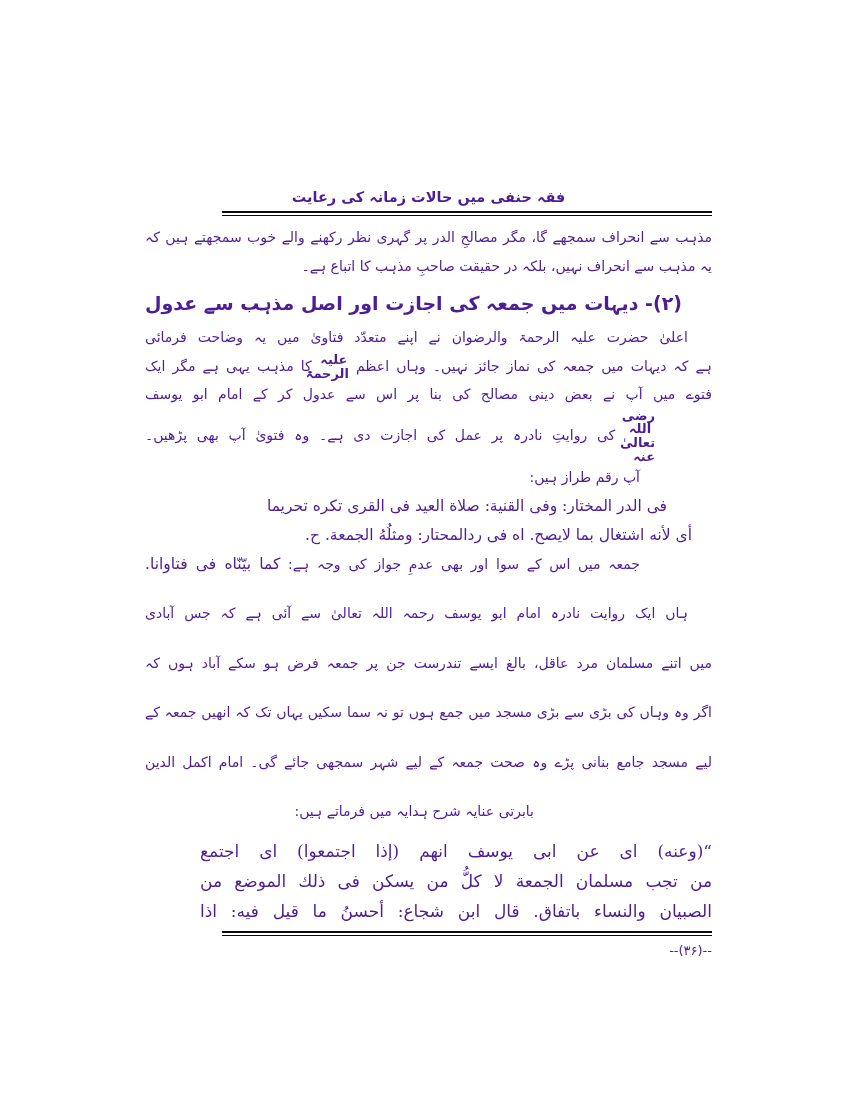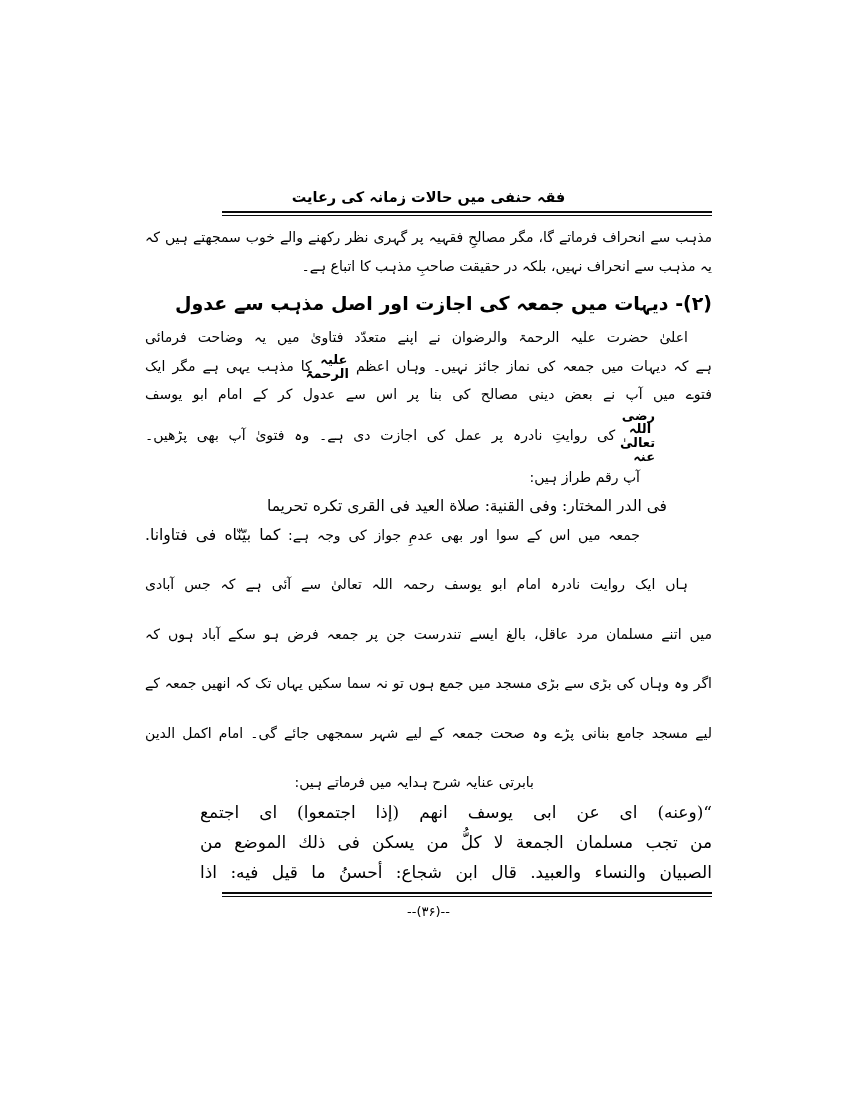--- a/index.html
+++ b/index.html
@@ -1,113 +1,114 @@
 <!DOCTYPE html>
 <html lang="ur"><head>
 <meta charset="utf-8">
 <style>
   html,body { margin:0; padding:0; background:#ffffff; }
   .page {
     position:relative; width:850px; height:1100px; background:#ffffff;
-    color:#000000; overflow:hidden;
+    color:#4c1d95; overflow:hidden;
     font-family:"DejaVu Sans", sans-serif;
   }
   .content {
     position:absolute; left:145px; top:186px; width:567px;
     direction:rtl;
   }
   .title {
     text-align:center; font-weight:bold; font-size:14.5px; line-height:22px;
     letter-spacing:0px;
   }
   .rule {
     margin-top:3px; margin-left:77px; height:2px;
     border-top:2.5px solid #0a0a0a; border-bottom:1.3px solid #0a0a0a;
   }
   .urdu-line { font-size:14px; line-height:29px; text-align:right; }
   .p2-line   { font-size:14px; line-height:28.5px; text-align:right; }
   .p3-line   { font-size:14px; line-height:28.5px; text-align:right;margin-top:21px; }
   .just { text-align:justify; text-align-last:justify; }
   .intro { margin-top:7px; }
   .heading {
-    text-align:right; font-weight:bold; font-size:19px; line-height:36px;
+    text-align:left; font-weight:bold; font-size:19px; line-height:36px;
     margin:4px 0 2px 0;
   }
   .ind-sm { padding-right:24px; }
   .ind-md { padding-right:45px; }
   .ind-lg { padding-right:72px; }
   .ind-xl { padding-right:178px; }
   .seal {
     display:inline-block; width:30px; font-size:13px; line-height:1.05;
     text-align:center; vertical-align:middle; font-weight:bold;
     white-space:normal; word-spacing:normal;
   }
   .arabic {
     font-family:"DejaVu Serif","DejaVu Sans",serif;
   }
   .arabic-block1 { font-size:15.5px; line-height:29px; }
   .arabic-block1 .l { text-align:right; }
   .mixed { font-size:14px; line-height:28px; }
   .mixed .arabic { font-size:15.5px; }
   .arabic-block2 {
-    margin-top:0; padding-left:55px; font-size:17px; line-height:30px;
+    margin-top:10px; padding-left:55px; font-size:17px; line-height:30px;
     word-spacing:4px;
   }
   .footer-rule {
     margin-top:5px; margin-left:77px; height:2px;
     border-top:2.5px solid #0a0a0a; border-bottom:1.3px solid #0a0a0a;
   }
   .page-num {
-    direction:ltr; text-align:center; font-size:13px; line-height:20px;
+    direction:ltr; text-align:right; font-size:13px; line-height:20px;
     margin-top:5px; letter-spacing:1px;
   }
 </style>
 </head>
 <body>
 
 <div class="page">
   <div class="content">
 
     <div class="title">فقہ حنفی میں حالات زمانہ کی رعایت</div>
     <div class="rule"></div>
 
     <div class="intro">
-      <div class="urdu-line just">مذہب سے انحراف فرماتے گا، مگر مصالحِ فقہیہ پر گہری نظر رکھنے والے خوب سمجھتے ہیں کہ</div>
+      <div class="urdu-line just">مذہب سے انحراف سمجھے گا، مگر مصالحِ الدر پر گہری نظر رکھنے والے خوب سمجھتے ہیں کہ</div>
       <div class="urdu-line">یہ مذہب سے انحراف نہیں، بلکہ در حقیقت صاحبِ مذہب کا اتباع ہے۔</div>
     </div>
 
     <div class="heading">(۲)- دیہات میں جمعہ کی اجازت اور اصل مذہب سے عدول</div>
 
     <div>
       <div class="p2-line just ind-sm">اعلیٰ حضرت علیہ الرحمۃ والرضوان نے اپنے متعدّد فتاویٰ میں یہ وضاحت فرمائی</div>
       <div class="p2-line just"><span>ہے کہ دیہات میں جمعہ کی نماز جائز نہیں۔ وہاں اعظم</span> <span class="seal">علیہ الرحمۃ</span> <span>کا مذہب یہی ہے مگر ایک</span></div>
       <div class="p2-line just">فتوے میں آپ نے بعض دینی مصالح کی بنا پر اس سے عدول کر کے امام ابو یوسف</div>
       <div class="p2-line just" style="padding-right:57px;"><span class="seal">رضی اللہ تعالیٰ عنہ</span> <span>کی روایتِ نادرہ پر عمل کی اجازت دی ہے۔ وہ فتویٰ آپ بھی پڑھیں۔</span></div>
     </div>
 
     <div class="urdu-line ind-lg">آپ رقم طراز ہیں:</div>
 
 
     <div class="arabic arabic-block1">
       <div class="l ind-md">فى الدر المختار: وفى القنية: صلاة العيد فى القرى تكره تحريما</div>
+      <div class="l" style="padding-right:20px;">أى لأنه اشتغال بما لايصح. اه فى ردالمحتار: ومثلُهُ الجمعة. ح.</div>
     </div>
 
     <div class="mixed just ind-lg"><span>جمعہ میں اس کے سوا اور بھی عدمِ جواز کی وجہ ہے:</span> <span class="arabic">كما بيّنّاه فى فتاوانا.</span></div>
 
     <div>
       <div class="p3-line just ind-sm">ہاں ایک روایت نادرہ امام ابو یوسف رحمہ اللہ تعالیٰ سے آئی ہے کہ جس آبادی</div>
       <div class="p3-line just">میں اتنے مسلمان مرد عاقل، بالغ ایسے تندرست جن پر جمعہ فرض ہو سکے آباد ہوں کہ</div>
       <div class="p3-line just">اگر وہ وہاں کی بڑی سے بڑی مسجد میں جمع ہوں تو نہ سما سکیں یہاں تک کہ انھیں جمعہ کے</div>
       <div class="p3-line just">لیے مسجد جامع بنانی پڑے وہ صحت جمعہ کے لیے شہر سمجھی جائے گی۔ امام اکمل الدین</div>
       <div class="p3-line ind-xl">بابرتی عنایہ شرح ہدایہ میں فرماتے ہیں:</div>
     </div>
 
     <div class="arabic arabic-block2">
       <div class="just">“(وعنه) اى عن ابى يوسف انهم (إذا اجتمعوا) اى اجتمع</div>
       <div class="just">من تجب مسلمان الجمعة لا كلُّ من يسكن فى ذلك الموضع من</div>
-      <div class="just">الصبيان والنساء والعبيد. قال ابن شجاع: أحسنُ ما قيل فيه: اذا</div>
+      <div class="just">الصبيان والنساء باتفاق. قال ابن شجاع: أحسنُ ما قيل فيه: اذا</div>
     </div>
 
     <div class="footer-rule"></div>
     <div class="page-num">--(۳۶)--</div>
 
   </div>
 </div>
 
 </body></html>

